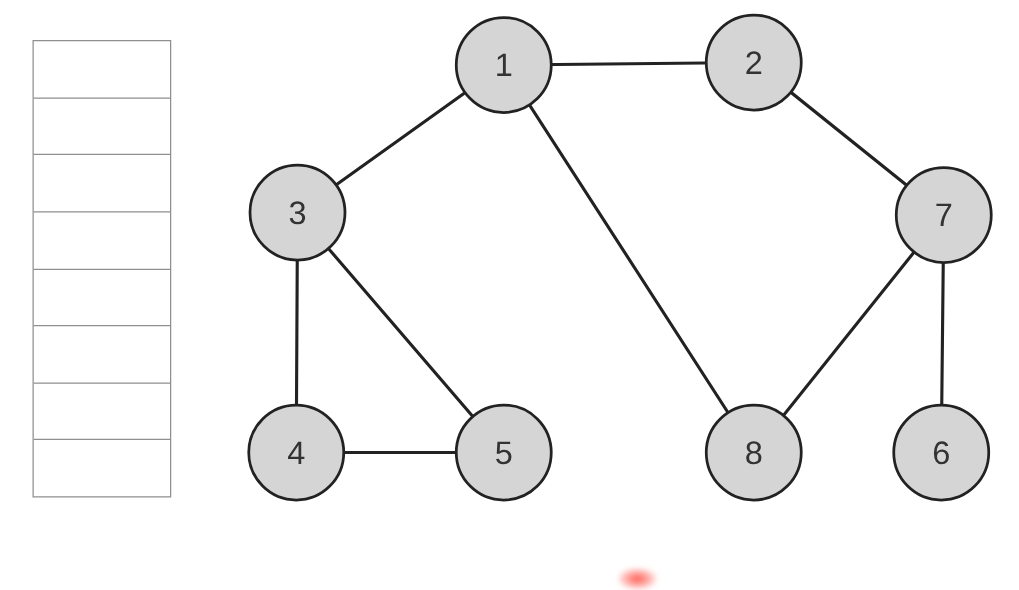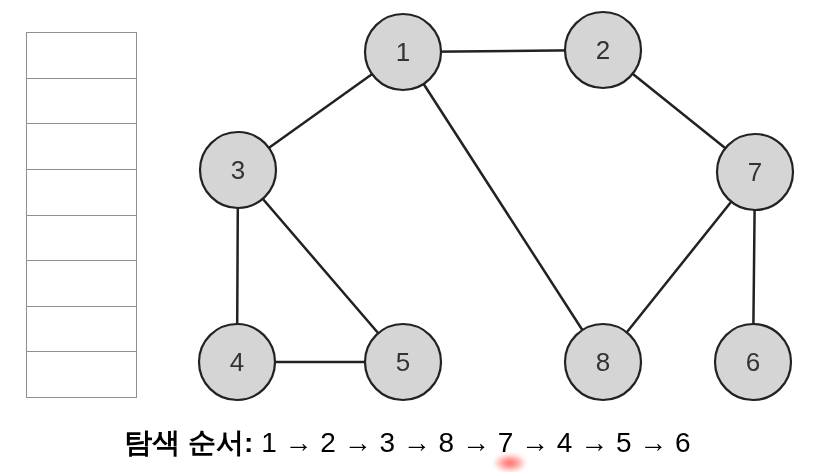--- a/index.html
+++ b/index.html
@@ -132,18 +132,14 @@
         <text x="603" y="371" text-anchor="middle" font-size="26" fill="#333333">8</text>
       </g>
       <g>
         <circle cx="753" cy="362" r="38" fill="#d5d5d5" stroke="#222222" stroke-width="2.2"></circle>
         <text x="753" y="371" text-anchor="middle" font-size="26" fill="#333333">6</text>
       </g>
     </svg>
 
   <div class="laser-dot"></div>
 
-  <div class="caption">
-    <span class="caption-label">탐색 순서</span><span class="caption-colon">:</span>
-    <span class="caption-seq">1 → 2 → 3 → 8 → 7 → 4 → 5 → 6</span>
-  </div>
 
 </div>
 
 </body></html>

